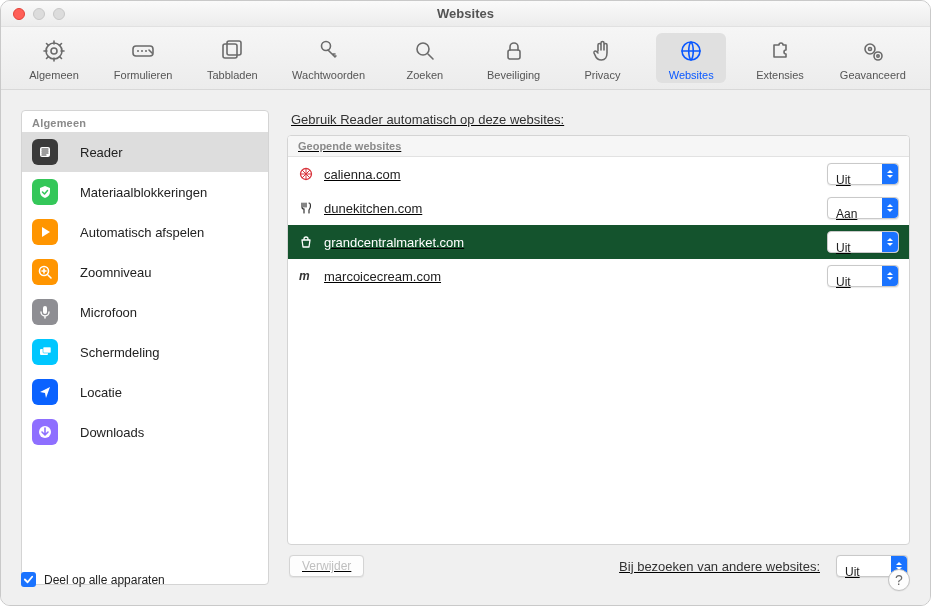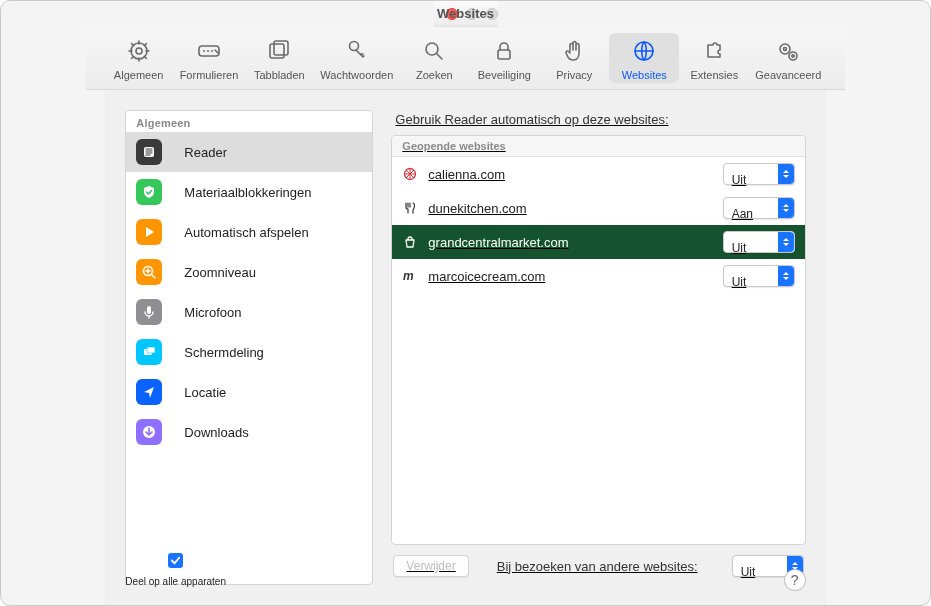--- a/index.html
+++ b/index.html
@@ -1,17 +1,17 @@
 <!DOCTYPE html>
 <html><head>
 <meta charset="utf-8">
 <style>
 * { margin: 0; padding: 0; box-sizing: border-box; font-family: -apple-system, "Helvetica Neue", Arial, sans-serif; }
 body { background: #fff; display: flex; justify-content: center; align-items: flex-start; }
-.window { width: 931px; height: 606px; background: #f4f4f4; border: 1px solid #c9c9c9; border-radius: 10px; overflow: hidden; position: relative; display: flex; flex-direction: column; align-items: center; }
+.window { width: 931px; height: 606px; background: #f4f4f4; border: 1px solid #c9c9c9; border-radius: 10px; overflow: hidden; position: relative; display: flex; flex-direction: column; }
 
 
 .titlebar { height: 26px; display: flex; align-items: center; position: relative; background: linear-gradient(#fafafa,#ececec); border-bottom: 1px solid #e1e1e1; }
 .traffic { display: flex; gap: 8px; padding-left: 12px; }
 .traffic span { width: 12px; height: 12px; border-radius: 50%; display: inline-block; }
 .tl-close { background: #ff5f57; border: 0.5px solid #e24138; }
 .tl-min, .tl-max { background: #dcdcdc; border: 0.5px solid #c7c7c7; }
 .title { position: absolute; left: 0; right: 0; text-align: center; font-size: 13px; font-weight: 600; color: #545454; }
 
 
@@ -50,27 +50,27 @@
 
 
 .popup { position: relative; height: 22px; background: #fff; border: 1px solid #c9c9c9; border-radius: 4px; display: flex; align-items: center; padding: 12px 18px 0 8px; font-size: 12px; box-shadow: 0 0.5px 1px rgba(0,0,0,0.08); cursor: default; }
 .popup .value { color: #222; }
 .popup .stepper { position: absolute; right: 0; top: 0; bottom: 0; width: 16px; background: #1a73ff; border-top-right-radius: 4px; border-bottom-right-radius: 4px; display: flex; flex-direction: column; align-items: center; justify-content: center; }
 .popup .stepper::before, .popup .stepper::after { content: ""; width: 0; height: 0; border-left: 3px solid transparent; border-right: 3px solid transparent; }
 .popup .stepper::before { border-bottom: 3.5px solid #fff; margin-bottom: 2px; }
 .popup .stepper::after  { border-top: 3.5px solid #fff; }
 
 
-.list-footer { display: flex; align-items: center; padding: 10px 2px 8px; gap: 28px; }
+.list-footer { display: flex; align-items: center; padding: 10px 2px 8px; gap: 10px; }
 .btn { height: 22px; padding: 0 12px; background: #fdfdfd; border: 1px solid #d4d4d4; border-radius: 4px; font-size: 12px; color: #bfbfbf; box-shadow: 0 0.5px 1px rgba(0,0,0,0.06); cursor: default; }
 .footer-label { flex: 1; text-align: right; font-size: 13px; color: #333; padding-right: 6px; white-space: nowrap; }
 .popup.wide { width: 72px; }
 
 
-.bottom { position: absolute; left: 20px; bottom: 18px; display: flex; align-items: center; gap: 8px; font-size: 10px; color: #222; flex-direction: column; }
+.bottom { position: absolute; left: 20px; bottom: 18px; display: flex; align-items: center; gap: 8px; font-size: 12px; color: #222; }
 .checkbox { width: 15px; height: 15px; background: #1a73ff; border-radius: 3px; display: flex; align-items: center; justify-content: center; }
 .checkbox svg { width: 11px; height: 11px; }
 
 .help { position: absolute; right: 20px; bottom: 14px; width: 22px; height: 22px; border-radius: 50%; border: 1px solid #c4c4c4; background: #fdfdfd; display: flex; align-items: center; justify-content: center; font-size: 14px; color: #6a6a6a; box-shadow: 0 0.5px 1px rgba(0,0,0,0.08); }
 </style>
 </head>
 <body>
 
 <div class="window">
 

